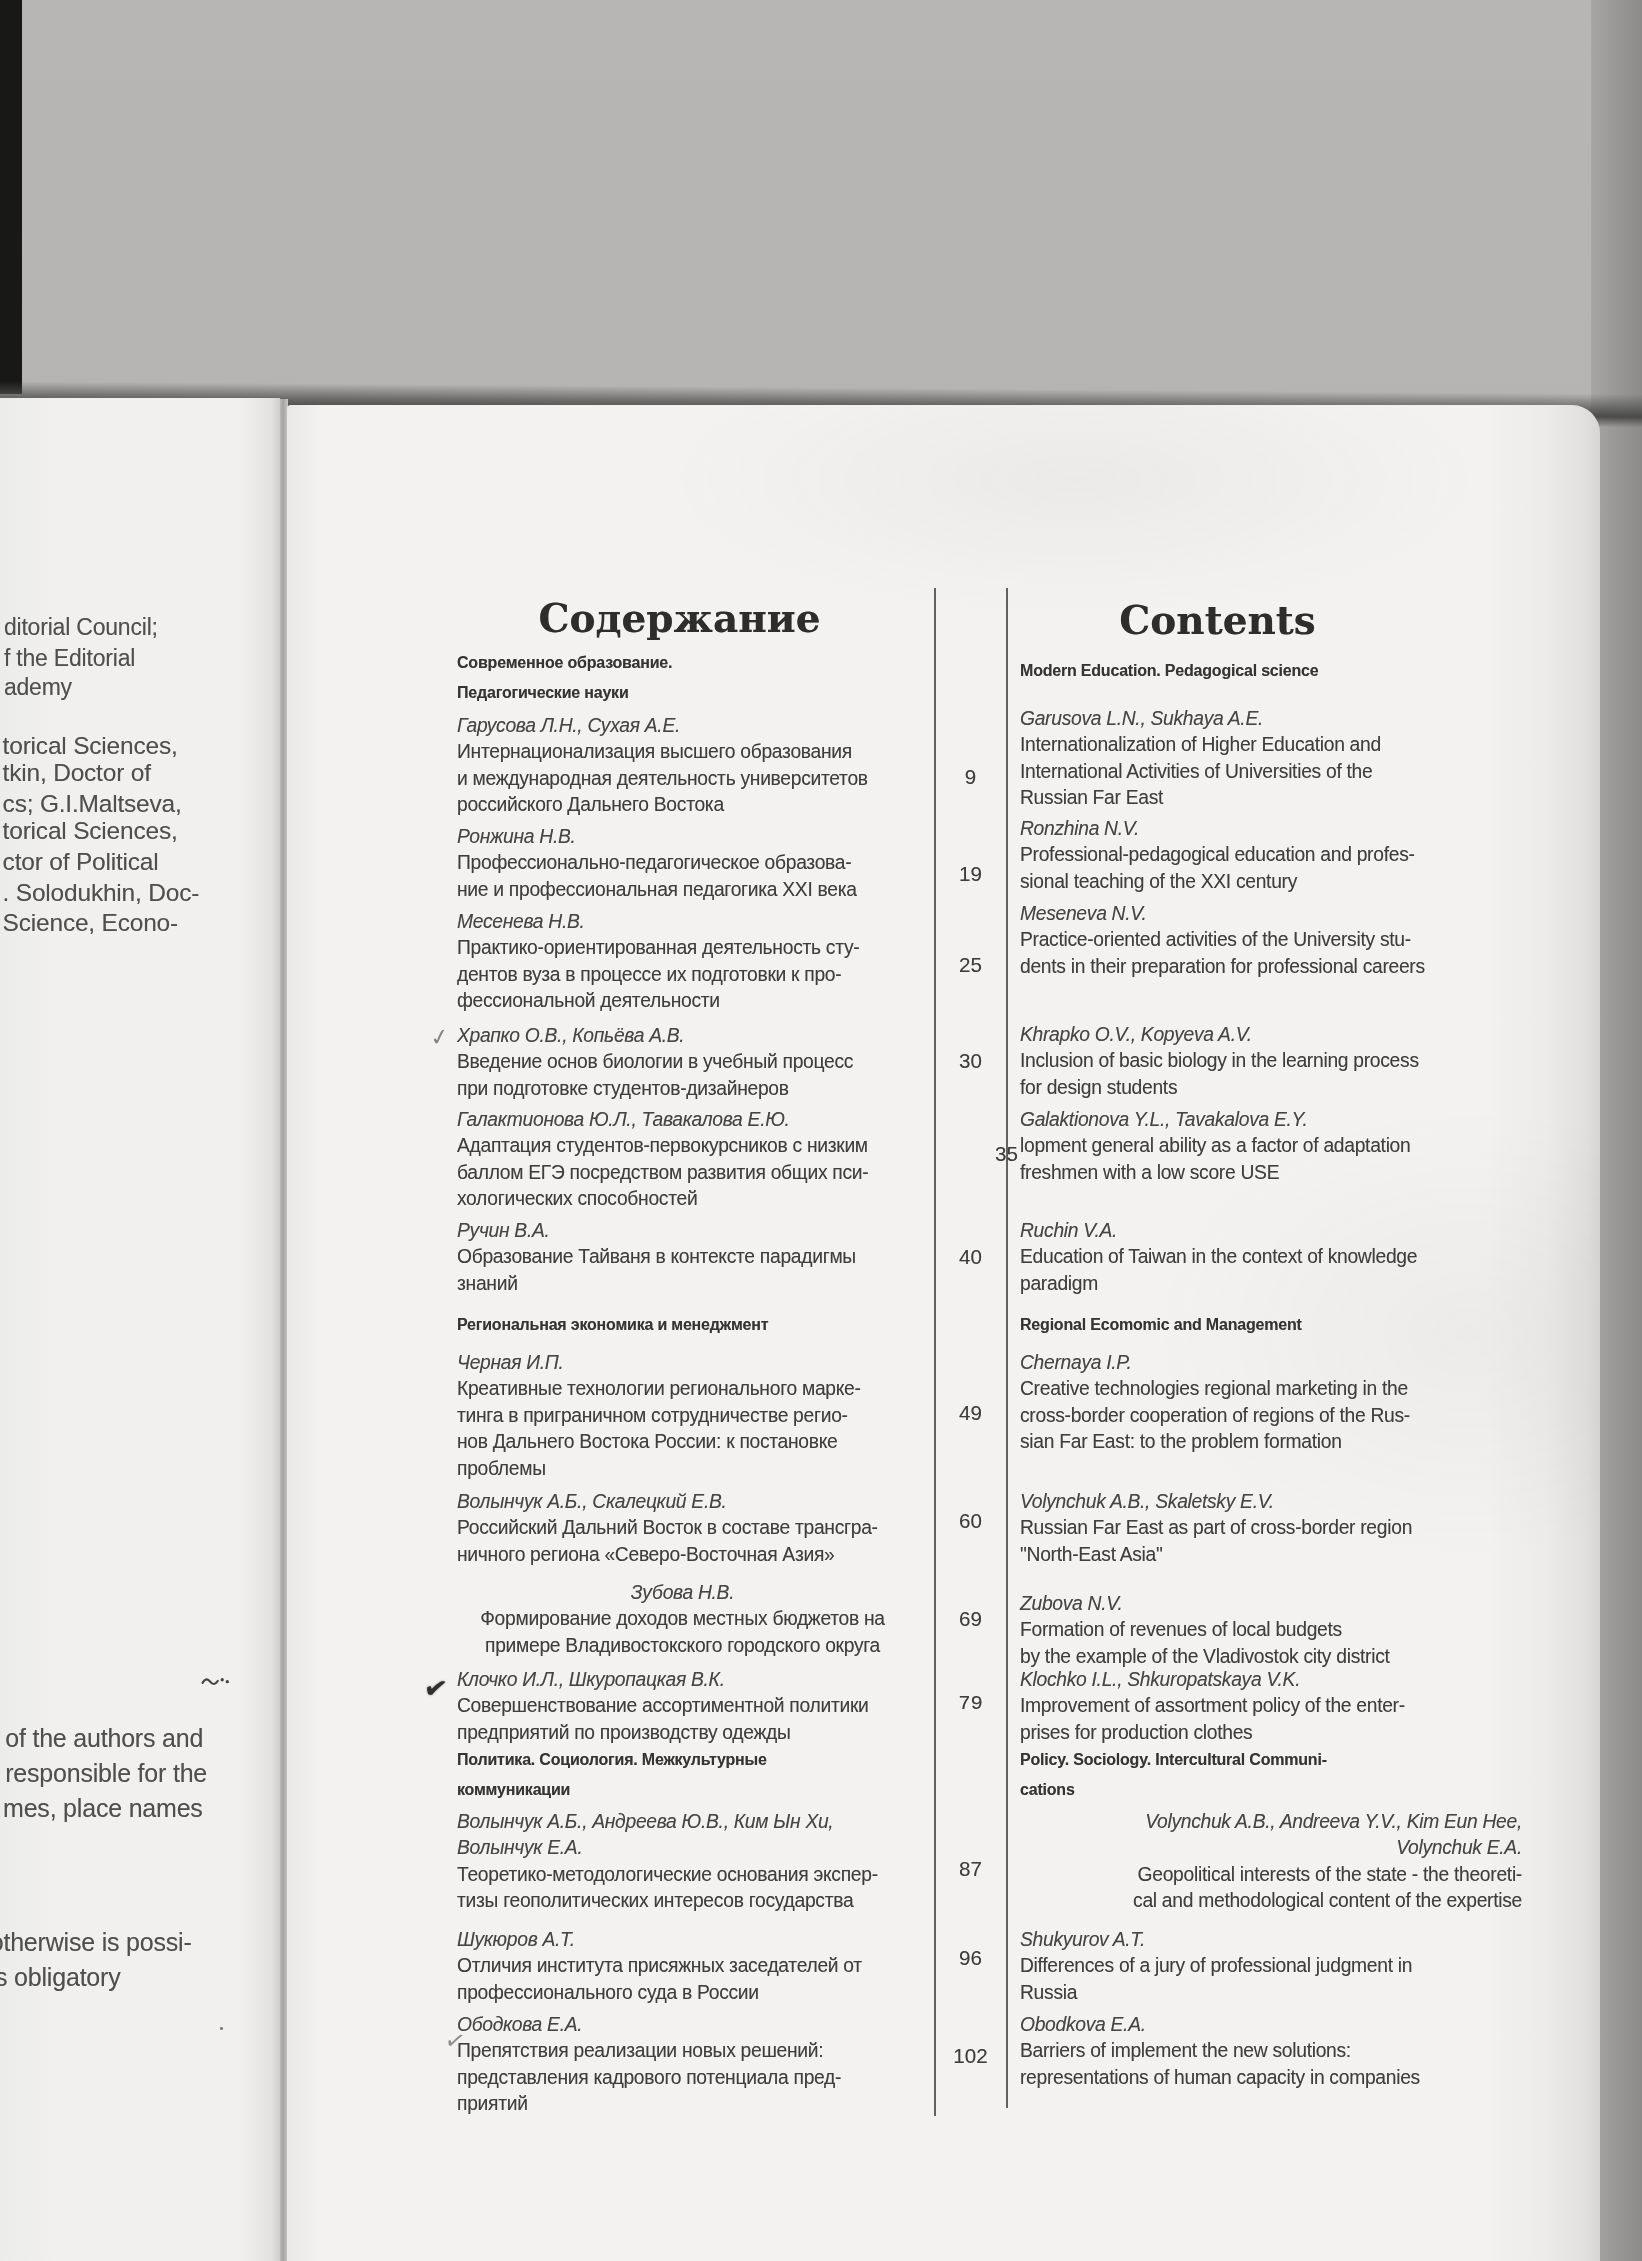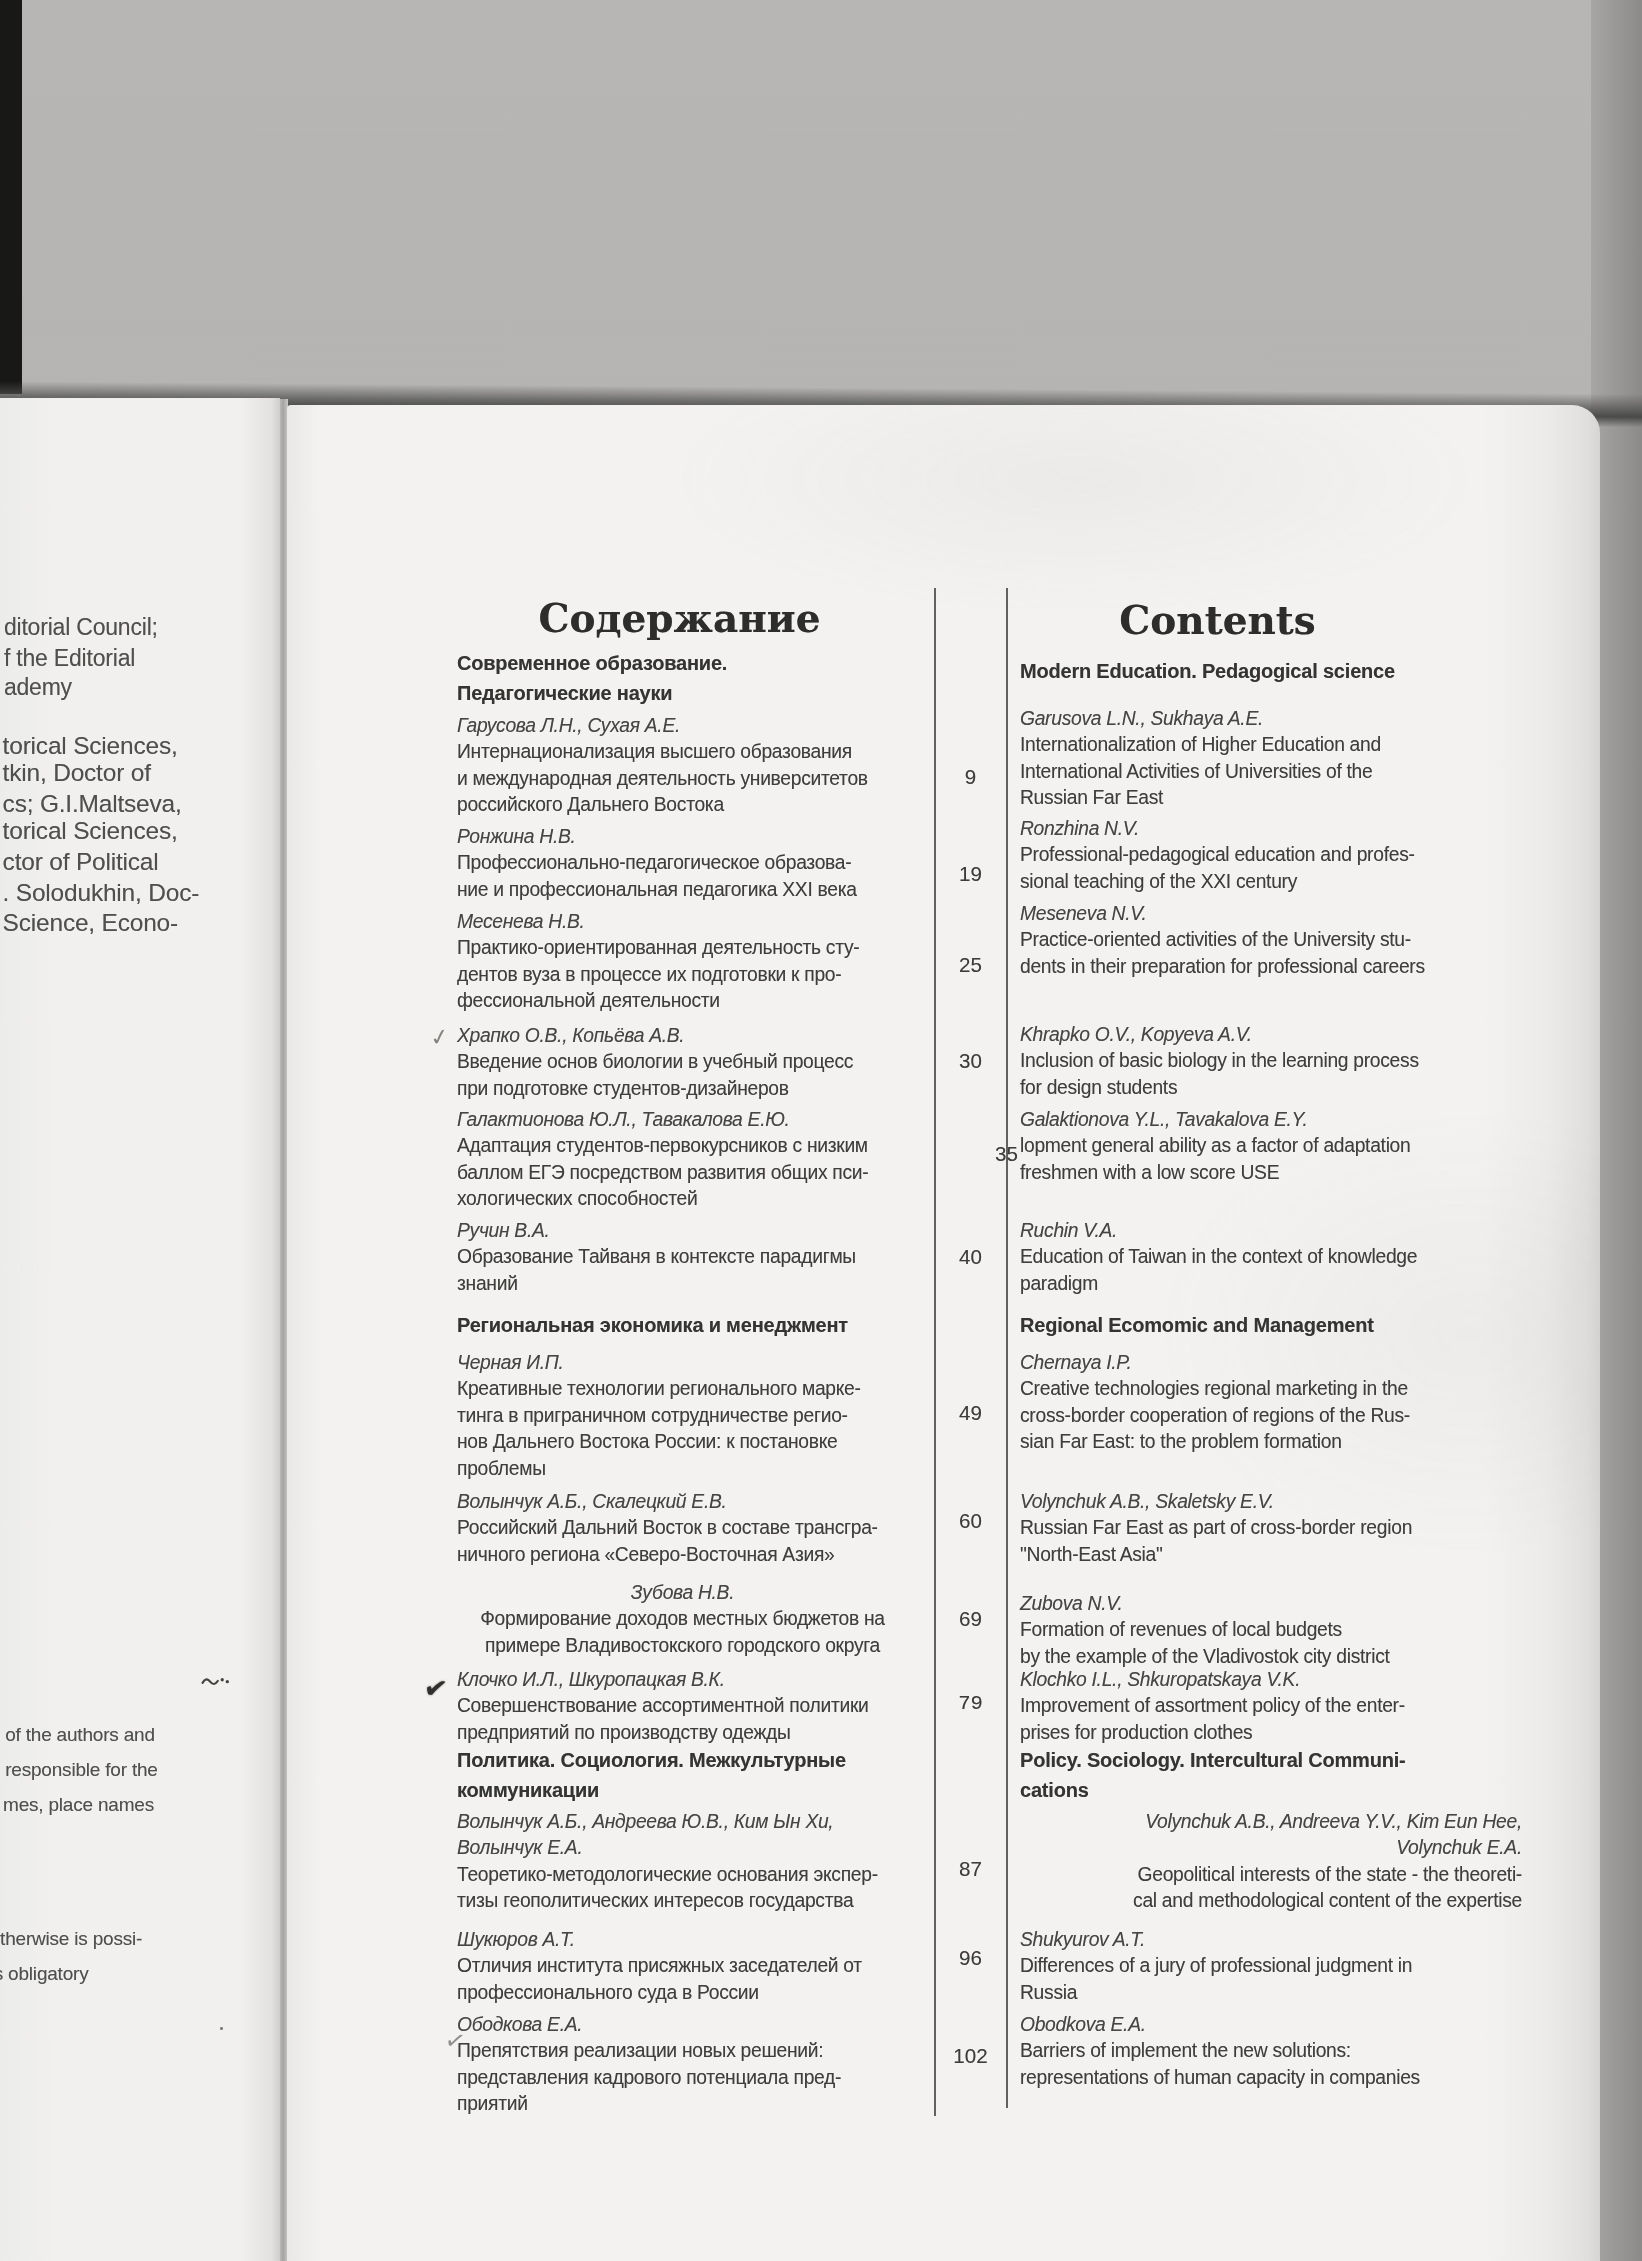--- a/index.html
+++ b/index.html
@@ -35,40 +35,40 @@
   
   .big-title{position:absolute;font-family:"DejaVu Serif","Liberation Serif",serif;
     font-weight:700;font-size:39px;color:#2d2d2b;text-align:center;
     text-shadow:0 0 0.6px rgba(50,50,48,.45);}
   .big-title.ru{left:457px;width:445px;top:595px;}
   .big-title.en{left:1024px;width:387px;top:597px;}
   
   .toc-block{position:absolute;}
   .toc-block.ru{left:457px;width:451px;}
   .toc-block.en{left:1020px;width:502px;}
-  .section-line{font-weight:700;font-size:20px;line-height:30px;color:#343432;
+  .section-line{font-weight:700;font-size:16px;line-height:30px;color:#343432;
     letter-spacing:-0.2px;text-shadow:0 0 0.6px rgba(52,52,50,.4);}
   .author-line{font-style:italic;font-size:19.3px;line-height:26.4px;color:#454543;
     letter-spacing:-0.3px;text-shadow:0 0 0.6px rgba(60,60,58,.35);}
   .title-line{font-size:19.3px;line-height:26.4px;color:#3e3e3c;letter-spacing:-0.3px;
     text-shadow:0 0 0.6px rgba(60,60,58,.35);}
   .page-num{position:absolute;left:937px;width:67px;text-align:center;
     font-size:20.6px;color:#3c3c3a;text-shadow:0 0 0.6px rgba(60,60,58,.35);}
   
   .mark{position:absolute;font-family:"DejaVu Sans",sans-serif;}
   .mark.check-light{font-size:23px;color:#83837f;transform:rotate(-10deg);}
   .mark.check-dark{font-size:28px;color:#2f2f2c;transform:rotate(8deg);
     text-shadow:0 0 1.9px rgba(40,40,38,.7);}
   .mark.check-light2{font-size:24.5px;color:#8f8f8b;transform:rotate(12deg);}
   
   .frag-line{position:absolute;color:#4f4f4d;letter-spacing:-0.2px;white-space:nowrap;
     text-shadow:0 0 0.6px rgba(70,70,68,.35);}
   .frag-a{font-size:23px;}
   .frag-b{font-size:24.5px;}
-  .frag-c{font-size:19px;}
+  .frag-c{font-size:25px;}
   .squiggle{position:absolute;}
   .dot-artifact{position:absolute;width:5px;height:4px;border-radius:50%;background:#77777").
   </style>
   <style>
   
   .dot-artifact{position:absolute;width:3.2px;height:2.6px;border-radius:50%;background:#777775;}
 </style>
 </head>
 <body>
 

